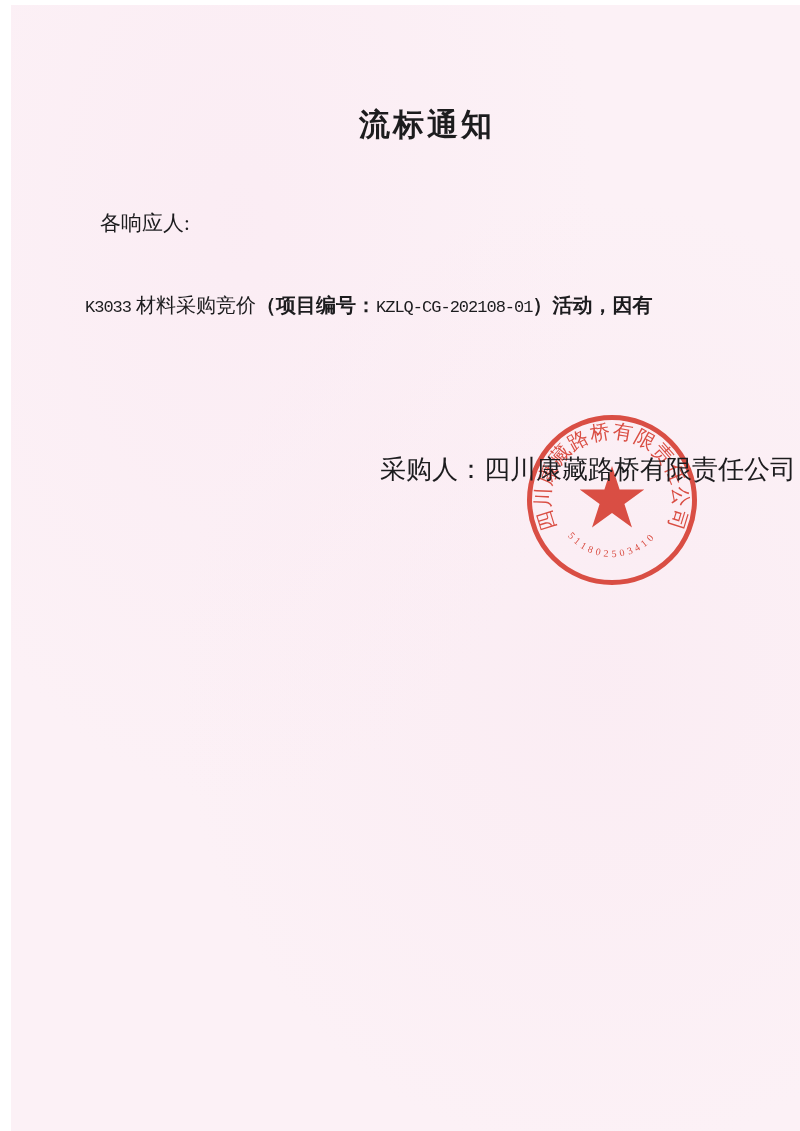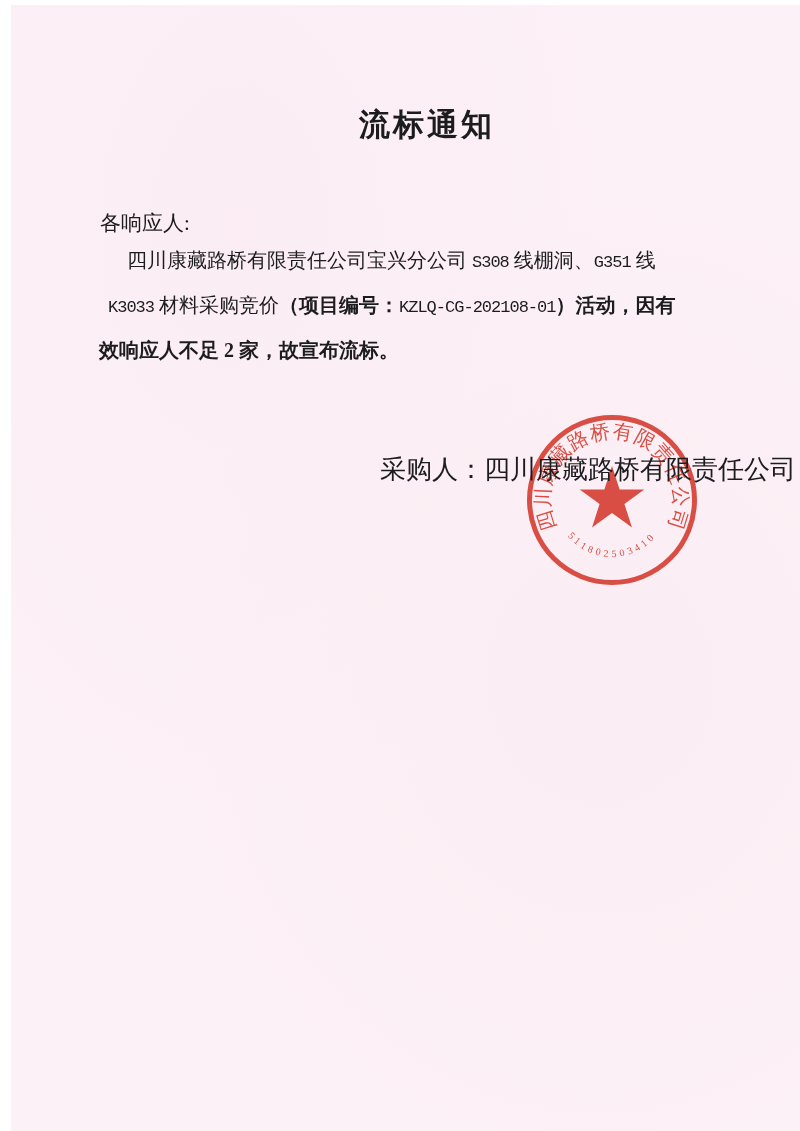--- a/index.html
+++ b/index.html
@@ -47,21 +47,21 @@
     z-index: 3;
     margin-top: 11px;
   }
   .bline {
     position: absolute;
     font-size: 20px;
     white-space: nowrap;
     z-index: 3;
   }
   .l1 { left: 127px; top: 247px; }
-  .l2 { left: 108px;  top: 292px; }
+  .l2 { left: 85px;  top: 292px; }
   .l3 { left: 99px;  top: 337px; font-weight: bold; }
   .bold { font-weight: bold; }
   .code {
     font-family: "Liberation Mono", "DejaVu Sans Mono", monospace;
     font-size: 17px;
     letter-spacing: -1px;
     font-weight: normal;
   }
   .purchaser {
     position: absolute;
@@ -91,25 +91,23 @@
 </style>
 </head>
 <body>
 
 <div class="page">
 
   <h1 class="title">流标通知</h1>
 
   <div class="greeting">各响应人:</div>
 
-  <div class="bline l1"><span>四川康藏路桥有限责任公司宝兴分公司 </span><span class="code">S308</span><span> 线棚洞、</span><span class="code">G351</span><span> 线</span></div>
 
   <div class="bline l2"><span class="code">K3033</span><span> 材料采购竞价</span><span class="bold">（项目编号：</span><span class="code">KZLQ-CG-202108-01</span><span class="bold">）活动，因有</span></div>
 
-  <div class="bline l3">效响应人不足 2 家，故宣布流标。</div>
 
   <svg class="seal" viewBox="0 0 200 200" xmlns="http://www.w3.org/2000/svg">
     <defs>
       <path id="sealArcTop" d="M 43.8 126.2 A 62 62 0 1 1 156.2 126.2" fill="none"></path>
       <path id="sealArcBottom" d="M 49.2 125.9 A 57 57 0 0 0 150.8 125.9" fill="none"></path>
     </defs>
     <circle cx="100" cy="100" r="82.5" fill="none" stroke="#d5372a" stroke-width="5"></circle>
     <polygon fill="#d5372a" points="100,66 107.6,89.5 132.3,89.5 112.4,104 120,127.5 100,113 80,127.5 87.6,104 67.7,89.5 92.4,89.5"></polygon>
     <text font-size="20" letter-spacing="1" fill="#d5372a">
       <textPath href="#sealArcTop" startOffset="50%" text-anchor="middle">四川康藏路桥有限责任公司</textPath>

